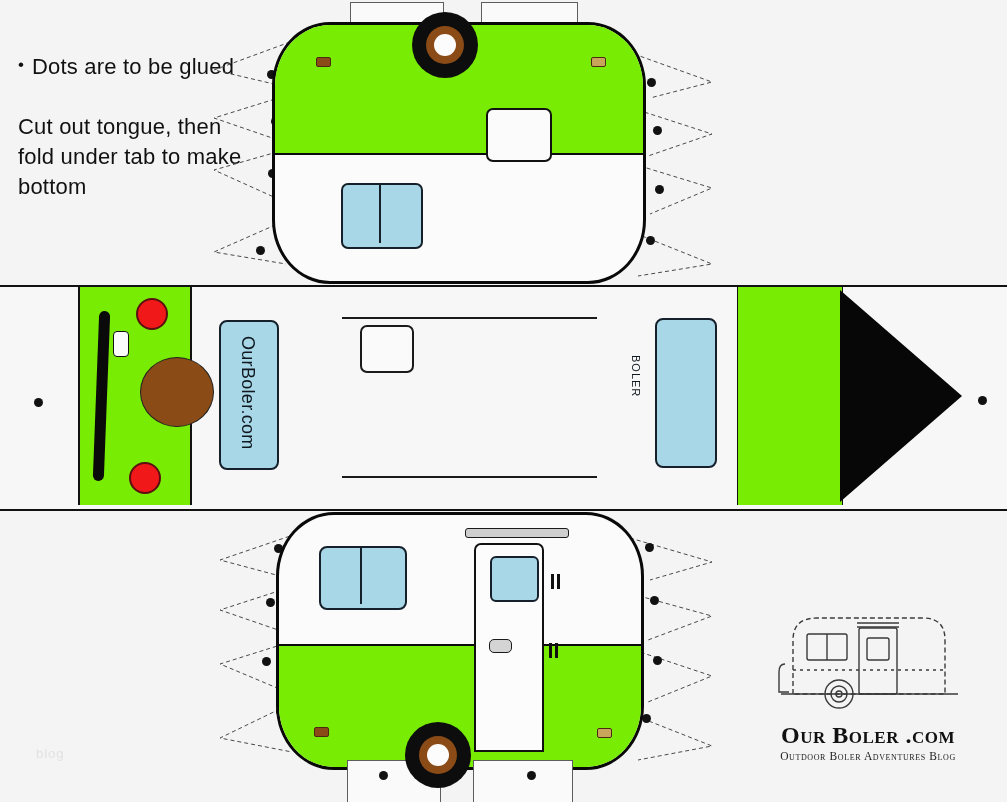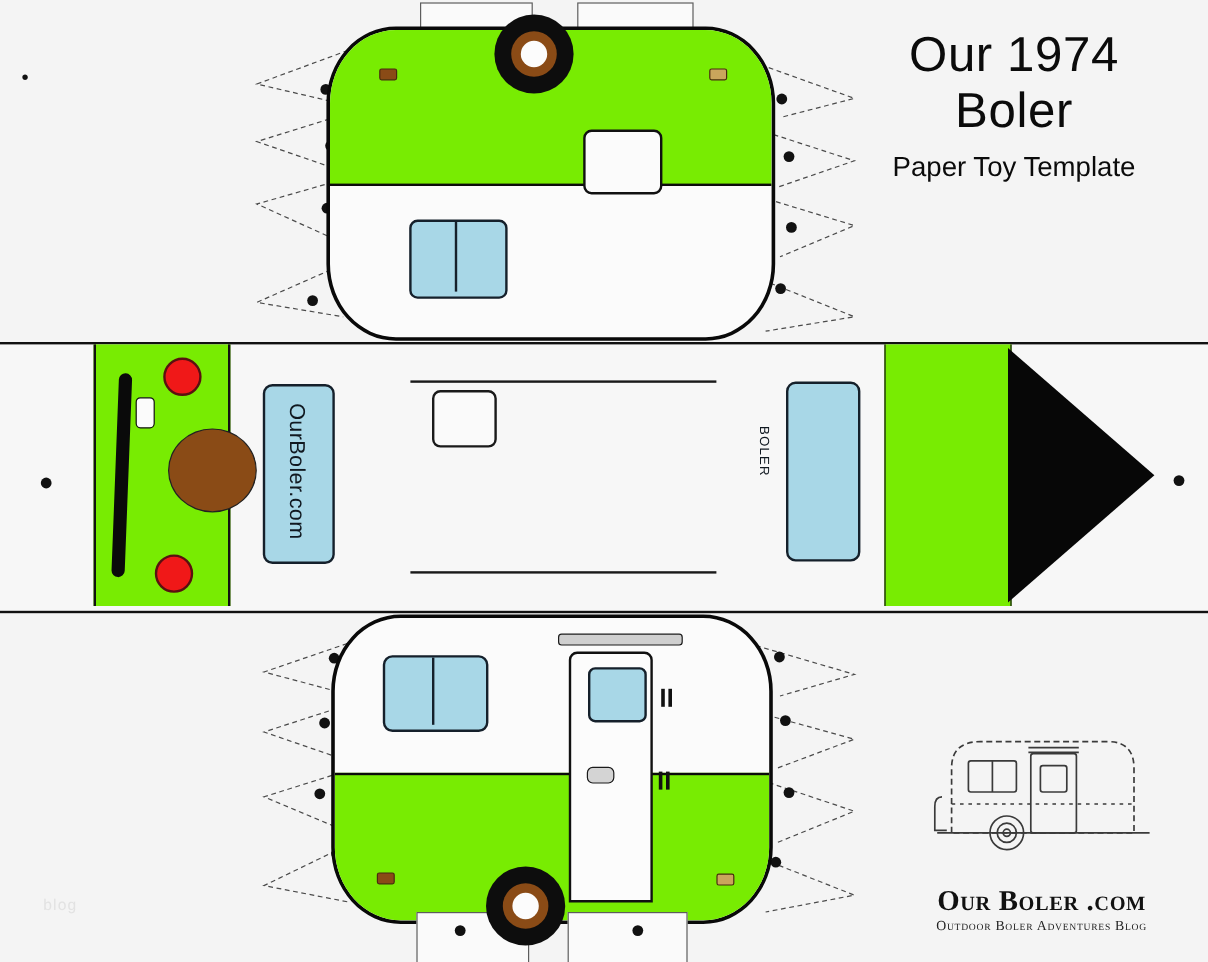--- a/index.html
+++ b/index.html
@@ -14,21 +14,21 @@
   .instr-1{font-size:22px;line-height:30px;letter-spacing:.2px;}
   .instr-2{font-size:22px;line-height:30px;margin-top:30px;letter-spacing:.2px;}
 
   
   #title-block{left:690px;top:22px;width:310px;text-align:center;color:#0b0b0b;}
   #title-main{font-size:41px;line-height:47px;font-weight:400;letter-spacing:.5px;}
   #title-sub{font-size:23px;line-height:30px;margin-top:8px;}
 
   
   #logo-block{left:744px;top:606px;width:248px;text-align:center;}
-  #logo-name{font-size:24px;letter-spacing:.5px;color:#111;margin-top:19px;
+  #logo-name{font-size:24px;letter-spacing:.5px;color:#111;margin-top:4px;
              font-family:"Liberation Serif",serif;font-variant:small-caps;font-weight:700;}
   #logo-tag{font-size:11.5px;letter-spacing:.6px;color:#222;margin-top:1px;
             font-family:"Liberation Serif",serif;font-variant:small-caps;}
 
   
   #watermark{left:36px;top:746px;font-size:13px;color:#e2e2e2;letter-spacing:1px;}
 
   
   #band{left:0;top:285px;width:1007px;height:222px;background:#f7f7f7;
         border-top:2px solid #111;border-bottom:2px solid #111;}
@@ -132,28 +132,25 @@
   .tabsvg{position:absolute;}
 </style>
 </head>
 <body>
 
 <div id="page">
 
   <div class="abs" id="instructions">
     <div class="bullet-row">
       <span class="bullet-dot">•</span>
+      <span class="instr-1">Dots are to be glued</span>
     </div>
-  </div>
-
-  <div class="abs" id="title-block">
-    <div id="title-main">Our 1974</div>
-    <div id="title-main">Boler</div>
-    <div id="title-sub">Paper Toy Template</div>
-  </div>
+    <div class="instr-2">Cut out tongue, then fold under tab to make bottom</div>
+  </div>
+
 
   <div class="abs" id="band"></div>
 
   <div class="abs foldline" id="fold-top"></div>
   <div class="abs foldline" id="fold-bot"></div>
   <div class="abs" id="roof-vent"></div>
 
   <div class="abs" id="band-backpanel"></div>
   <div class="abs" id="bumper"></div>
   <div class="abs" id="taillight-top"></div>

